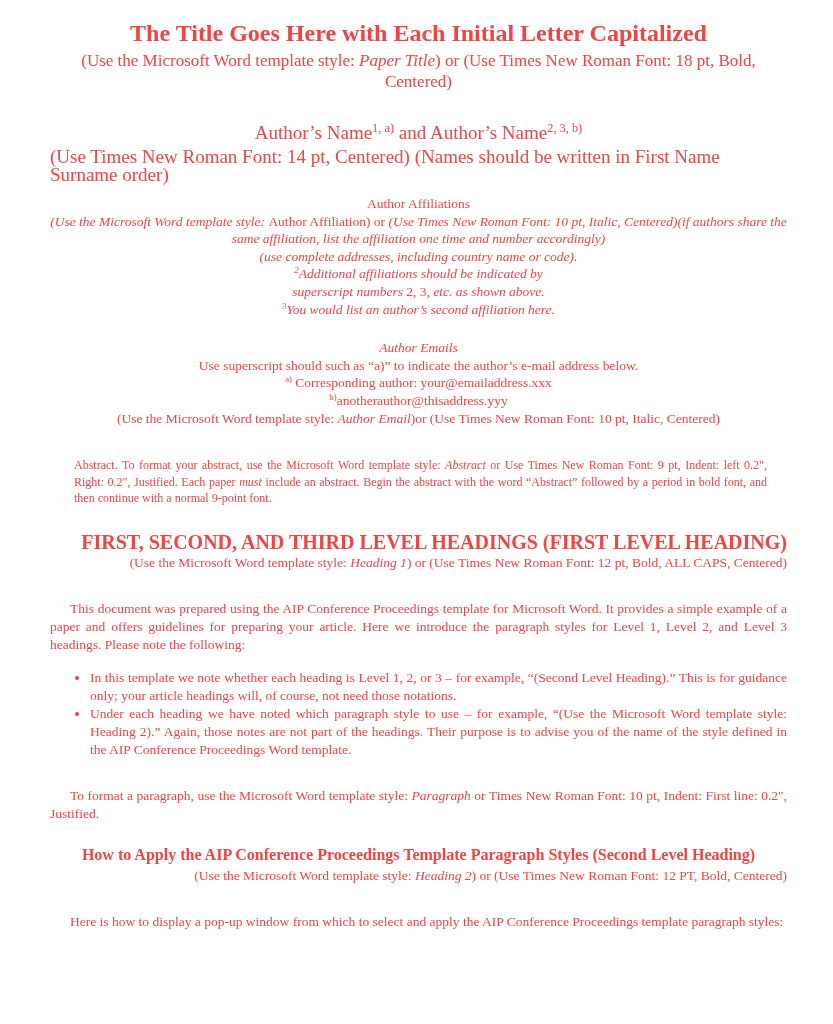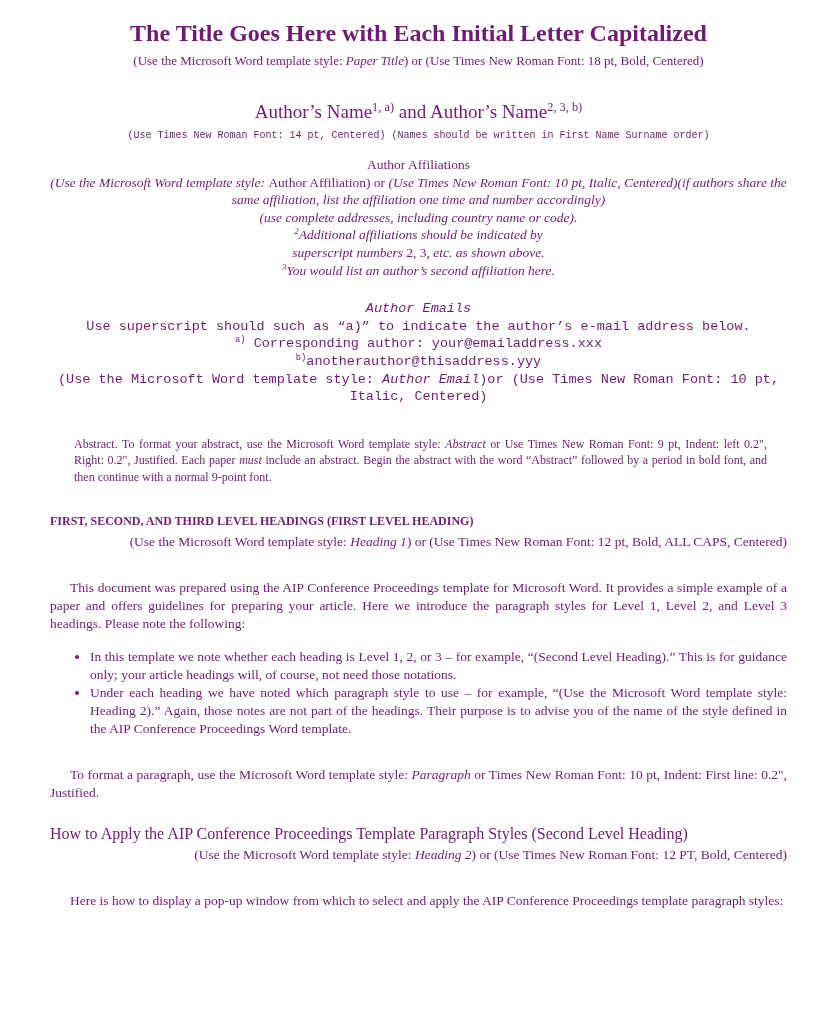--- a/index.html
+++ b/index.html
@@ -1,75 +1,73 @@
 <!DOCTYPE html>
 <html><head>
 <meta charset="utf-8">
 <style>
   html,body{margin:0;padding:0;background:#ffffff;}
   .page{
     width:833px;
     min-height:1024px;
     box-sizing:border-box;
     background:#ffffff;
-    color:#701a75;
+    color:#ef4444;
     font-family:"Liberation Serif","DejaVu Serif",serif;
     padding:18px 46px 30px 50px;
     overflow:hidden;
   }
   .it{font-style:italic;}
   .bd{font-weight:normal;}
   sup{font-size:0.65em;line-height:0;vertical-align:super;}
   .title{
     margin:0;
     font-size:24px;
     line-height:30px;
     font-weight:bold;
     text-align:center;
   }
   .title-note{
     margin:2px 0 0;
-    font-size:13px;
+    font-size:17px;
     line-height:21px;
     text-align:center;
     font-family:Liberation Serif, serif;
   }
   .authors{
     margin:29px 0 0;
     font-size:19px;
     line-height:24px;
     text-align:center;
   }
   .small-note{
     margin:3px 0 0;
-    font-size:10px;
+    font-size:19px;
     line-height:18px;
-    text-align:center;
-    font-family:Liberation Mono, monospace;
   }
   .affil{margin-top:11px;}
   .affil p, .emails p{
     margin:0;
     font-size:13.5px;
     line-height:17.6px;
     text-align:center;
   }
-  .emails{margin-top:21px;font-family:Liberation Mono, monospace;}
+  .emails{margin-top:21px;}
   .abstract{
     margin:30px 20px 0 24px;
     font-size:12px;
     line-height:16.6px;
     text-align:justify;
   }
   .h1{
     margin:25px 0 0;
-    font-size:12px;
+    font-size:20px;
     line-height:20px;
     font-weight:bold;
-    text-align:left;
+    text-align:right;
   }
   .h-note{
     margin:2px 0 0;
     font-size:13.5px;
     line-height:18px;
     text-align:right;
   }
   .para{
     margin:28px 0 0;
     font-size:13.5px;
@@ -85,21 +83,22 @@
   }
   ul.bullets li{
     margin:0;
     padding:0;
     text-align:justify;
   }
   .h2{
     margin:21px 0 0;
     font-size:16px;
     line-height:21px;
-    font-weight:normal;
+    font-weight:bold;
+    text-align:center;
   }
 </style>
 </head>
 <body>
 
 <div class="page">
 
   <h1 class="title">The Title Goes Here with Each Initial Letter Capitalized</h1>
   <p class="title-note"><span>(Use the Microsoft Word template style: </span><span class="it">Paper Title</span><span>) or (Use Times New Roman Font: 18 pt, Bold, Centered)</span></p>
 

